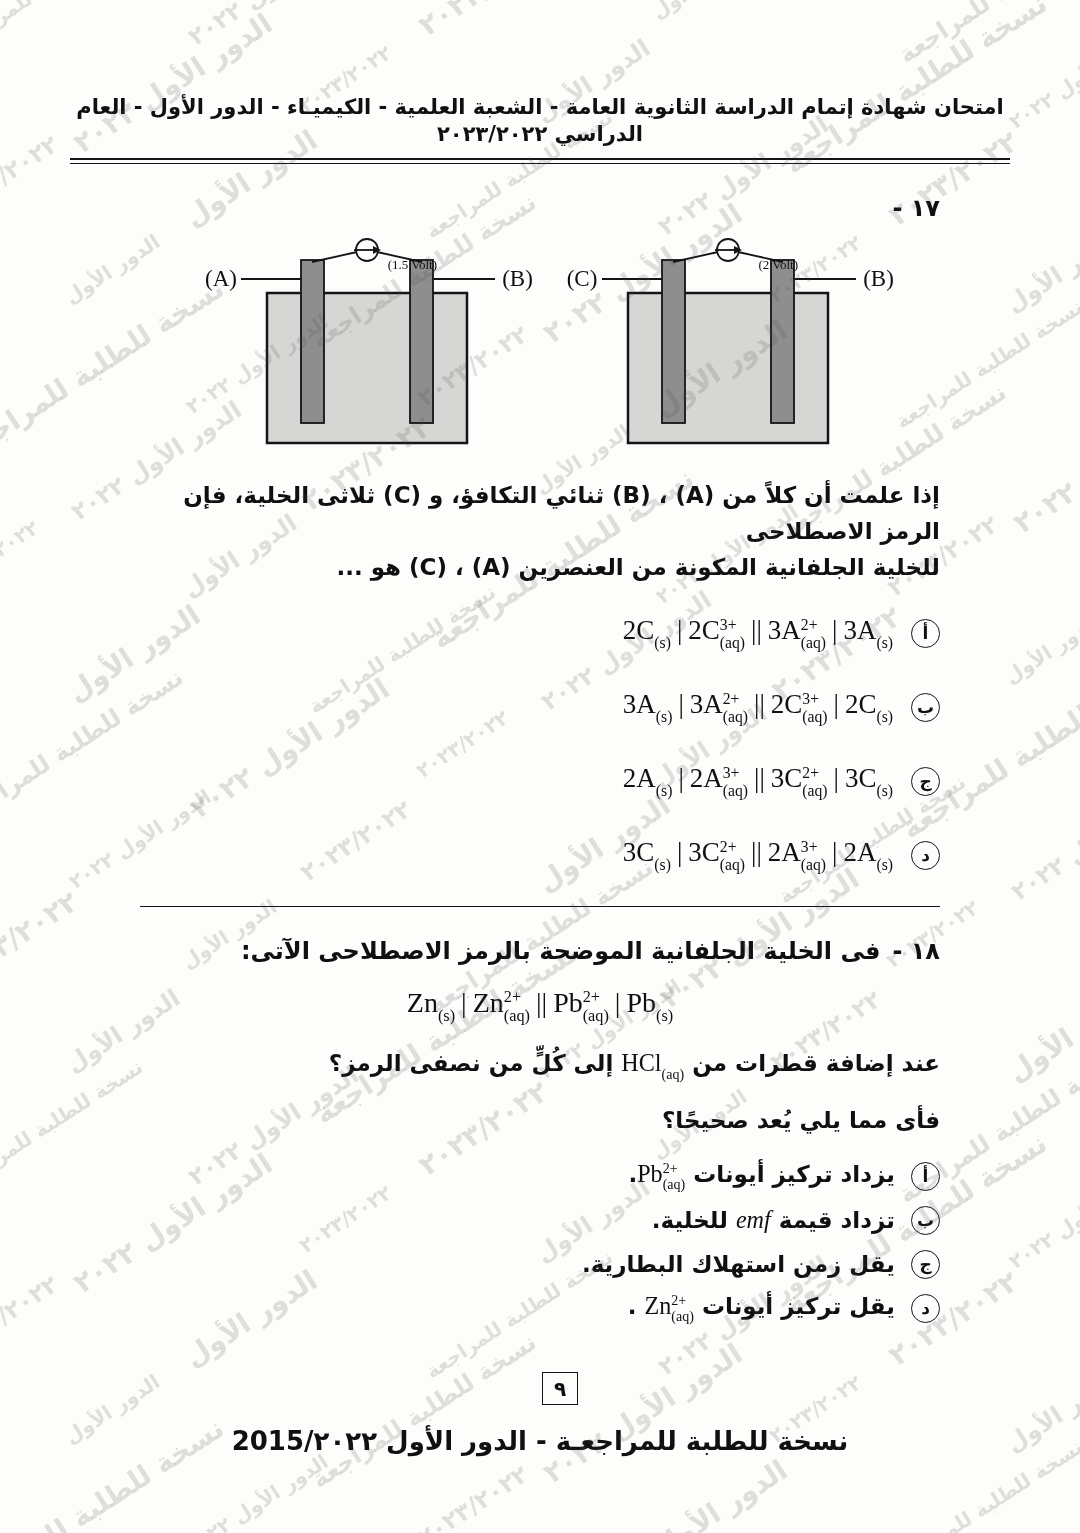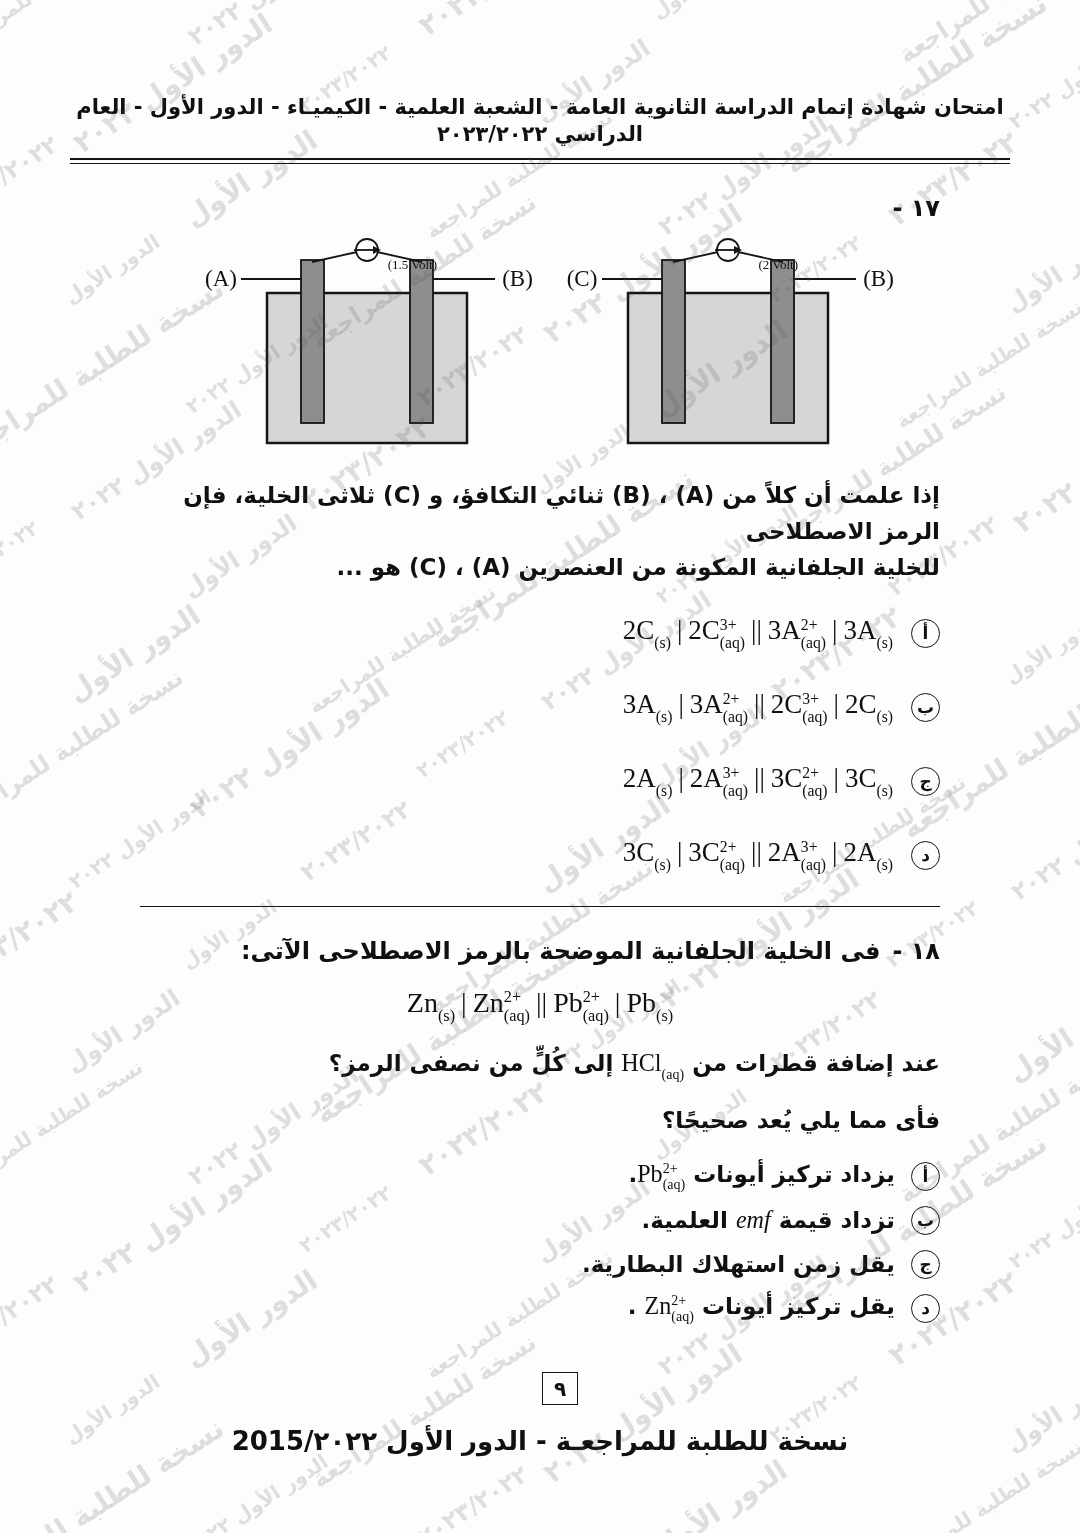--- a/index.html
+++ b/index.html
@@ -253,21 +253,21 @@
     <div class="q18-text chem-line"><span>عند إضافة قطرات من </span><span class="chem"><span class="base">HCl</span><span class="supsub"><span class="sup"></span><span class="sub">(aq)</span></span></span><span> إلى كُلٍّ من نصفى الرمز؟</span></div>
     <div class="q18-text">فأى مما يلي يُعد صحيحًا؟</div>
 
     <div class="options-18">
       <div class="option-row">
         <span class="letter-circle">أ</span>
         <span class="opt-text chem-line"><span>يزداد تركيز أيونات </span><span class="chem"><span class="base">Pb</span><span class="supsub"><span class="sup">2+</span><span class="sub">(aq)</span></span></span><span>.</span></span>
       </div>
       <div class="option-row">
         <span class="letter-circle">ب</span>
-        <span class="opt-text chem-line"><span>تزداد قيمة </span><span class="chem"><span class="base it">emf</span></span><span> العلمية.</span></span>
+        <span class="opt-text chem-line"><span>تزداد قيمة </span><span class="chem"><span class="base it">emf</span></span><span> للخلية.</span></span>
       </div>
       <div class="option-row">
         <span class="letter-circle">ج</span>
         <span class="opt-text chem-line"><span>يقل زمن استهلاك البطارية.</span></span>
       </div>
       <div class="option-row">
         <span class="letter-circle">د</span>
         <span class="opt-text chem-line"><span>يقل تركيز أيونات </span><span class="chem"><span class="base">Zn</span><span class="supsub"><span class="sup">2+</span><span class="sub">(aq)</span></span></span><span> .</span></span>
       </div>
     </div>

